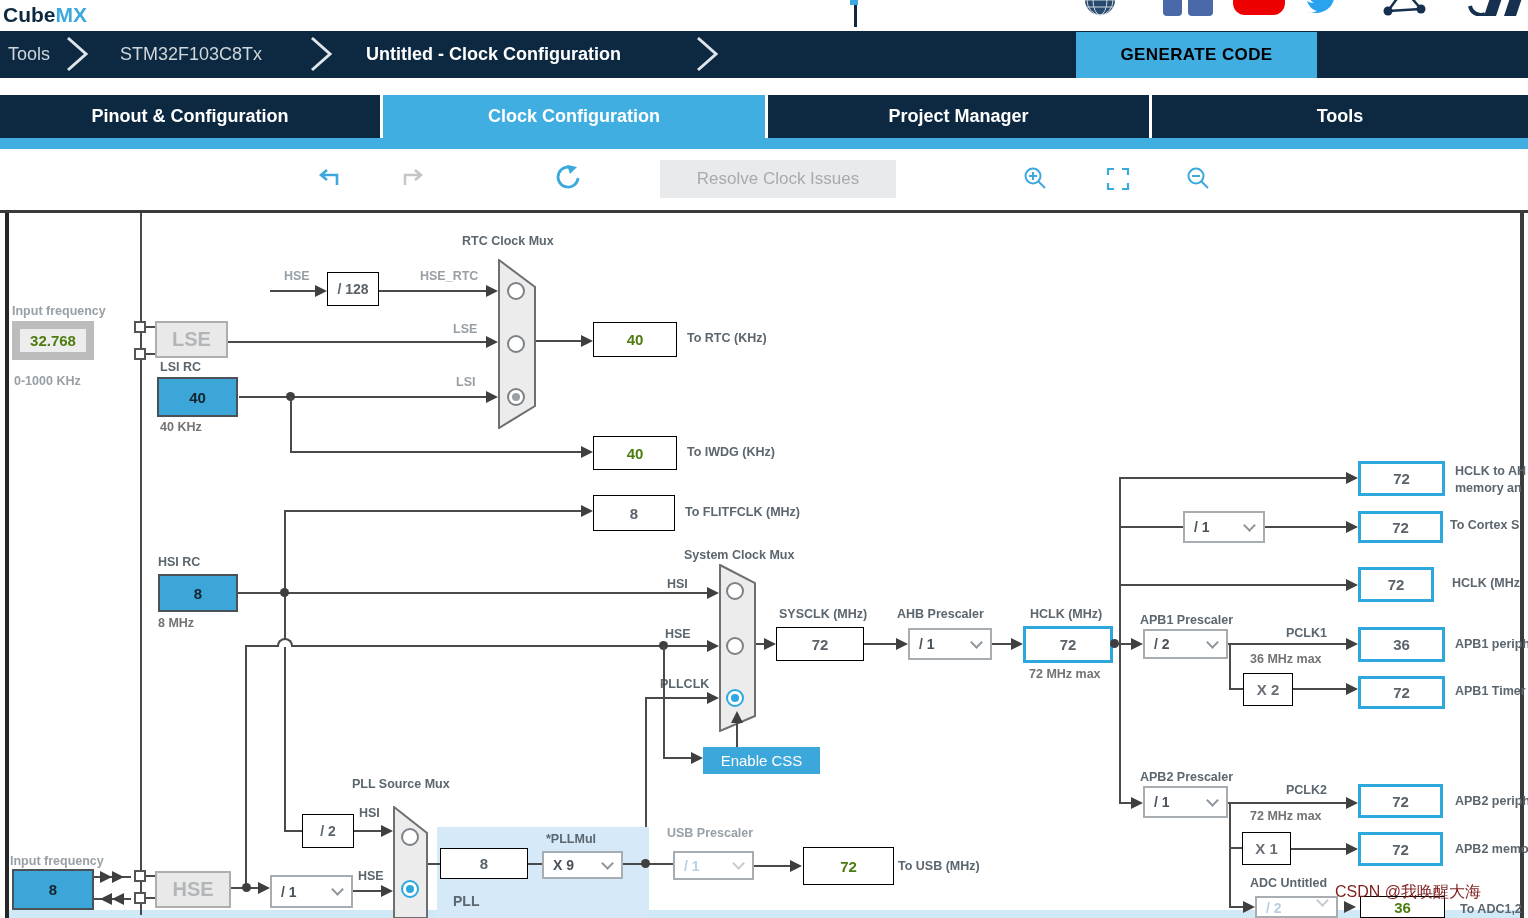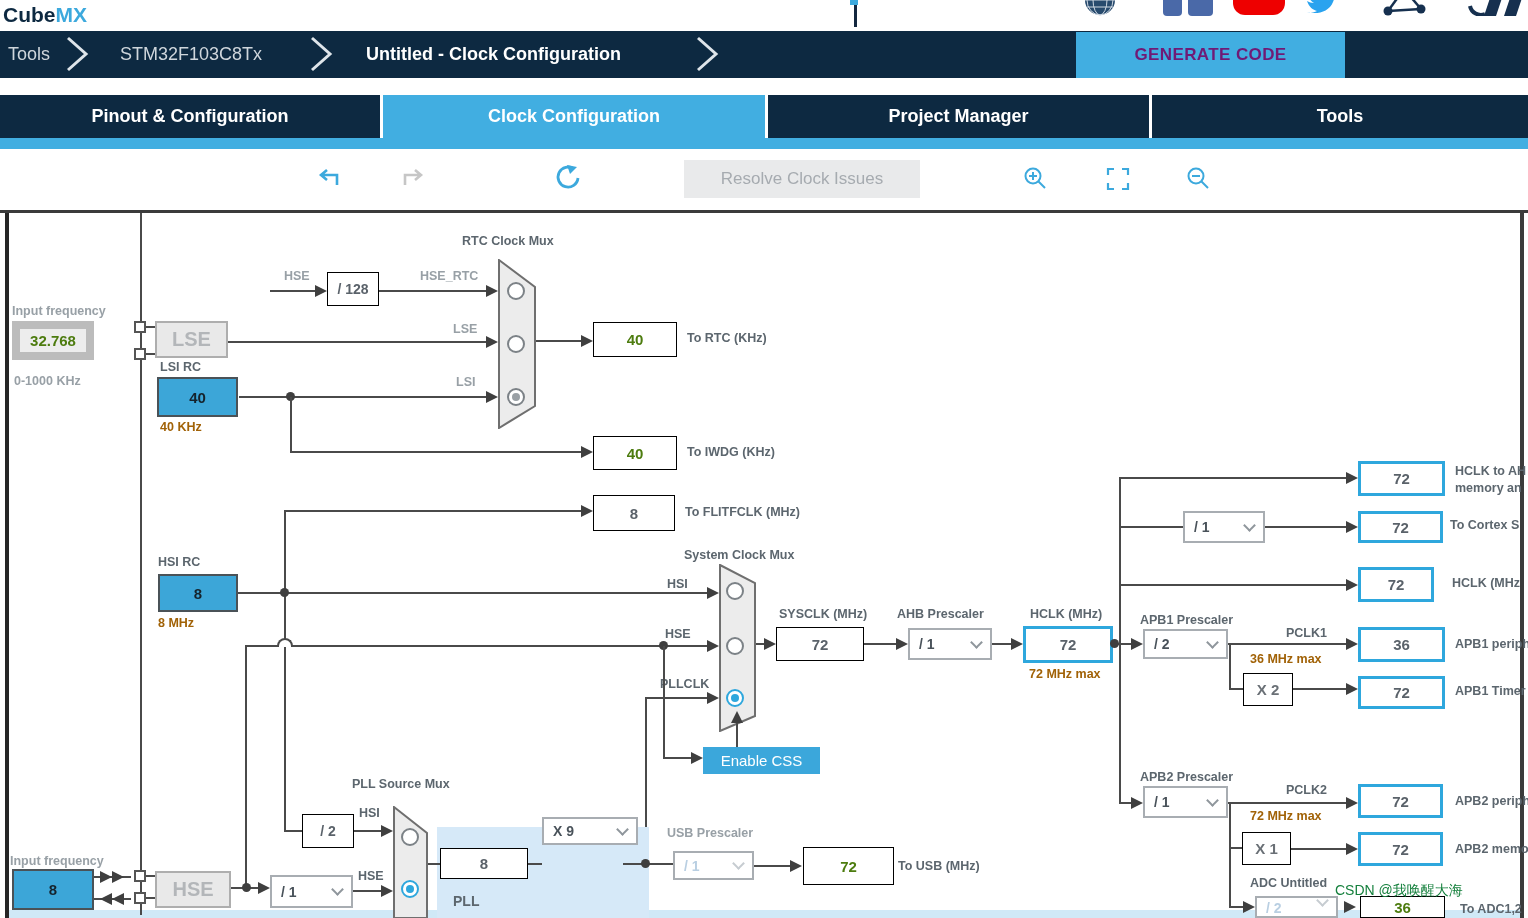--- a/index.html
+++ b/index.html
@@ -7,37 +7,37 @@
     font-family:"Liberation Sans",sans-serif;position:relative}
   .abs{position:absolute}
   
   .logo{position:absolute;left:3px;top:3px;font:bold 21px "Liberation Sans",sans-serif;color:#0d2941}
   .logo .mx{color:#3ca9dd}
   .logo-top{position:absolute;left:4px;top:-15px;font:bold 17px "Liberation Sans",sans-serif;color:#0d2941}
   .crumbbar{position:absolute;left:0;top:31px;width:1528px;height:47px;background:#0d2941}
   .crumb{position:absolute;top:13px;font-size:18px;color:#cfd6dc;white-space:nowrap}
   .crumb.cur{color:#fff;font-weight:bold}
   .chevsep{position:absolute;top:5px}
-  .gencode{position:absolute;left:1076px;top:32px;width:269px;height:46px;background:#41aee1;
-    color:#701a75;font-weight:bold;font-size:17px;letter-spacing:.4px;display:flex;align-items:center;justify-content:center}
+  .gencode{position:absolute;left:1076px;top:32px;width:241px;height:46px;background:#41aee1;
+    color:#000000;font-weight:bold;font-size:17px;letter-spacing:.4px;display:flex;align-items:center;justify-content:center}
   
   .tab{position:absolute;top:95px;height:43px;background:#0d2941;color:#fff;font-weight:bold;
     font-size:18px;display:flex;align-items:center;justify-content:center}
   .tab.active{background:#41aee1}
   .tabstrip{position:absolute;left:0;top:138px;width:1528px;height:11px;background:#41aee1}
   
   .toolbtn{position:absolute;cursor:pointer}
-  .resolve{position:absolute;left:684px;top:160px;width:236px;height:38px;background:#e9eaeb;
+  .resolve{position:absolute;left:660px;top:160px;width:236px;height:38px;background:#e9eaeb;
     color:#a6abb0;font-size:17px;display:flex;align-items:center;justify-content:center}
   
   .canvas{position:absolute;left:0;top:210px;width:1528px;height:708px;background:#fff;overflow:hidden}
   .w{position:absolute;background:#4a4a4a}
   .lbl{position:absolute;font-weight:bold;font-size:12.5px;color:#5c666e;white-space:nowrap}
   .dim{color:#98a0a6}
-  .blu{color:#a16207}
+  .blu{color:#737373}
   .vbox{position:absolute;background:#fff;border:8px solid #000000;color:#5a626a;font-weight:bold;
     font-size:15px;display:flex;align-items:center;justify-content:center}
   .vbox.bb{border:3px solid #2ea7dd}
   .vbox.dis{color:#4d7c0f}
   .vbox.thin{border-width:1.5px}
   .sbox{position:absolute;background:#3ca6d8;border:2px solid #4a5257;color:#15232c;font-weight:bold;
     font-size:15px;display:flex;align-items:center;justify-content:center}
   .gbox{position:absolute;background:#e9e9e9;border:2px solid #aeaeae;color:#b3b6b9;font-weight:bold;
     font-size:20px;display:flex;align-items:center;justify-content:center}
   .dd{position:absolute;background:#fff;border:2px solid #a8adb2;color:#49525a;font-weight:bold;
@@ -54,21 +54,21 @@
   .sq{position:absolute;width:12px;height:12px;background:#fff;border:2px solid #555}
   .rad{position:absolute;width:18px;height:18px;border-radius:50%;border:2px solid #7c8287;background:#fff}
   .rad.sg::after,.rad.sb::after{content:"";position:absolute;left:3px;top:3px;width:8px;height:8px;border-radius:50%}
   .rad.sg::after{background:#9aa0a5}
   .rad.sb{border-color:#2ea7dd}
   .rad.sb::after{background:#2ea7dd}
   .hop{position:absolute;width:16px;height:9px;border:2px solid #4a4a4a;border-bottom:none;
     border-radius:9px 9px 0 0;background:#fff}
   .pllbg{position:absolute;background:#d6e9f8}
   .mark{position:absolute}
-  .wm{position:absolute;font-size:14px;color:#15803d;white-space:nowrap}
+  .wm{position:absolute;font-size:16px;color:#7f1d1d;white-space:nowrap}
   .iconclip{position:absolute;top:0;height:16px;overflow:hidden}
   .iconclip svg{position:absolute}
 </style>
 </head>
 <body>
 
 <div class="logo-top">STM32</div>
 <div class="logo"><span>Cube</span><span class="mx">MX</span></div>
 <div class="mark" style="left:854px;top:0;width:3px;height:27px;background:#14273f"></div>
 <div class="mark" style="left:850px;top:0;width:8px;height:5px;background:#3ca9dd"></div>
@@ -370,21 +370,21 @@
     </div>
   <div class="w" style="left:353px;top:680px;width:28px;height:2px"></div>
   <div class="ar r" style="left:381px;top:675px"></div>
 
   <div class="pllbg" style="left:437px;top:617px;width:212px;height:91px"></div>
   <div class="lbl" style="left:453px;top:683px;font-size:14px">PLL</div>
   <div class="w" style="left:428px;top:653px;width:12px;height:2px"></div>
   <div class="vbox thin" style="left:440px;top:638px;width:88px;height:31px">8</div>
   <div class="w" style="left:528px;top:653px;width:14px;height:2px"></div>
   <div class="lbl" style="left:546px;top:622px">*PLLMul</div>
-  <div class="dd" style="left:542px;top:607px;width:96px;height:28px">
+  <div class="dd" style="left:542px;top:641px;width:81px;height:28px">
       <span>X 9</span>
       <span class="chev"></span>
     </div>
   <div class="w" style="left:623px;top:653px;width:50px;height:2px"></div>
   <div class="dot" style="left:641px;top:649px"></div>
 
   <div class="lbl dim" style="left:667px;top:616px">USB Prescaler</div>
   <div class="dd dis" style="left:673px;top:641px;width:81px;height:29px">
       <span>/ 1</span>
       <span class="chev"></span>

